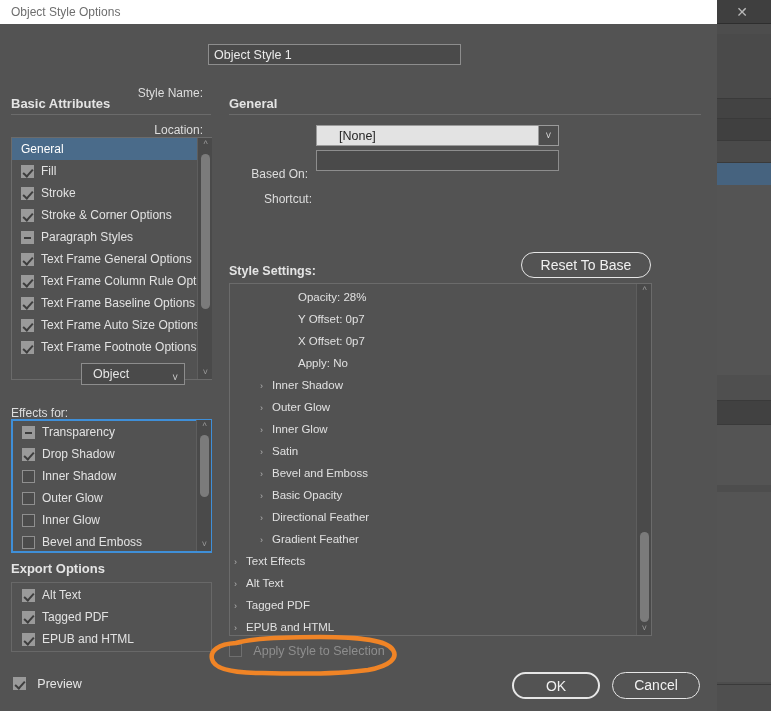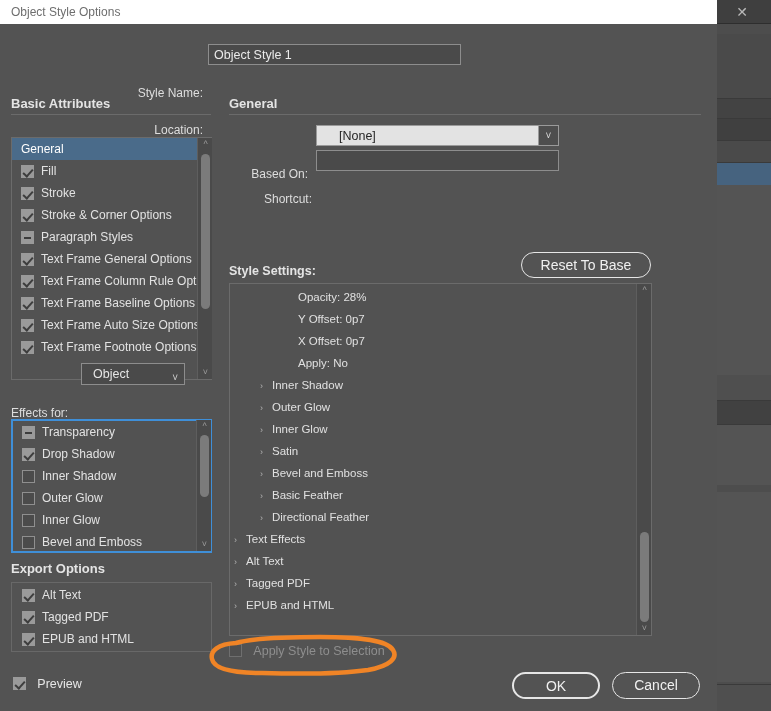--- a/index.html
+++ b/index.html
@@ -222,22 +222,23 @@
         <div id="tree-rows" style="position:absolute;left:0;top:2px;width:400px;">
             <div class="trow" style="padding-left: 56px;"><span class="tw"></span><span>Opacity: 28%</span></div>
             <div class="trow" style="padding-left: 56px;"><span class="tw"></span><span>Y Offset: 0p7</span></div>
             <div class="trow" style="padding-left: 56px;"><span class="tw"></span><span>X Offset: 0p7</span></div>
             <div class="trow" style="padding-left: 56px;"><span class="tw"></span><span>Apply: No</span></div>
             <div class="trow" style="padding-left: 30px;"><span class="tw">›</span><span>Inner Shadow</span></div>
             <div class="trow" style="padding-left: 30px;"><span class="tw">›</span><span>Outer Glow</span></div>
             <div class="trow" style="padding-left: 30px;"><span class="tw">›</span><span>Inner Glow</span></div>
             <div class="trow" style="padding-left: 30px;"><span class="tw">›</span><span>Satin</span></div>
             <div class="trow" style="padding-left: 30px;"><span class="tw">›</span><span>Bevel and Emboss</span></div>
-            <div class="trow" style="padding-left: 30px;"><span class="tw">›</span><span>Basic Feather</span></div>
+            <div class="trow" style="padding-left: 30px;"><span class="tw">›</span><span>Basic Opacity</span></div>
             <div class="trow" style="padding-left: 30px;"><span class="tw">›</span><span>Directional Feather</span></div>
+            <div class="trow" style="padding-left: 30px;"><span class="tw">›</span><span>Gradient Feather</span></div>
             <div class="trow" style="padding-left: 4px;"><span class="tw">›</span><span>Text Effects</span></div>
             <div class="trow" style="padding-left: 4px;"><span class="tw">›</span><span>Alt Text</span></div>
             <div class="trow" style="padding-left: 4px;"><span class="tw">›</span><span>Tagged PDF</span></div>
             <div class="trow" style="padding-left: 4px;"><span class="tw">›</span><span>EPUB and HTML</span></div>
           </div>
       </div>
       <div class="sbar" style="left:636px;top:260px;height:351px;">
         <span class="sarr" style="top:0;">^</span>
         <div class="sthumb" style="top:248px;height:90px;"></div>
         <span class="sarr" style="bottom:0;">˅</span>

